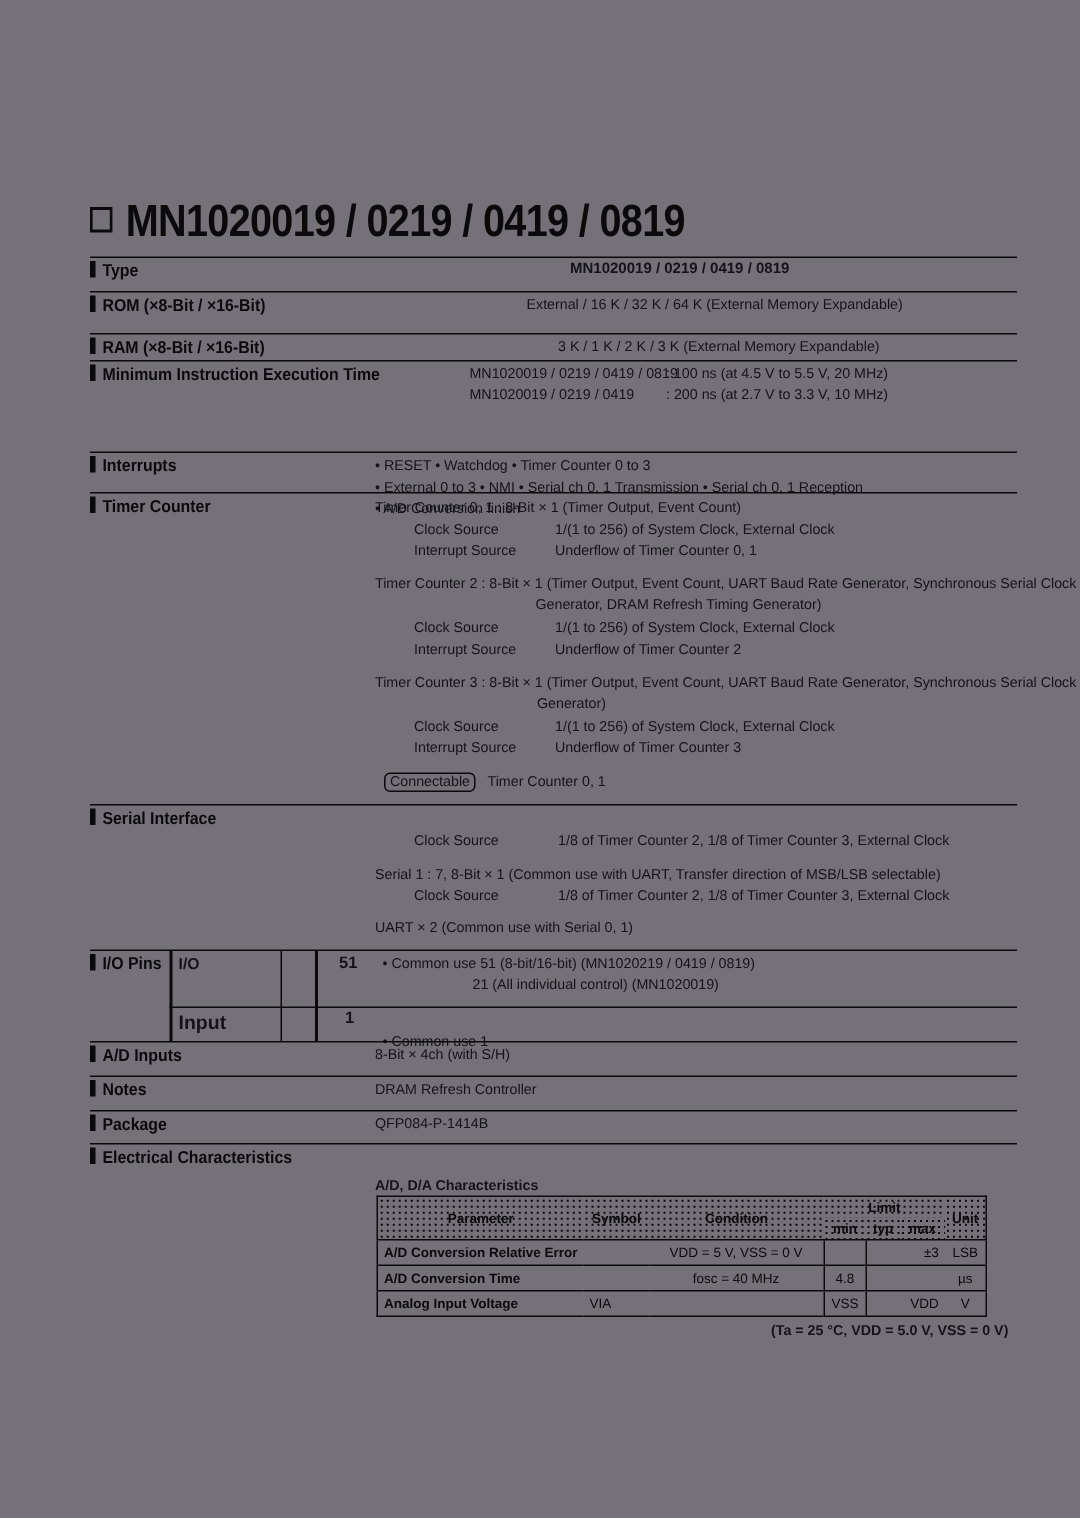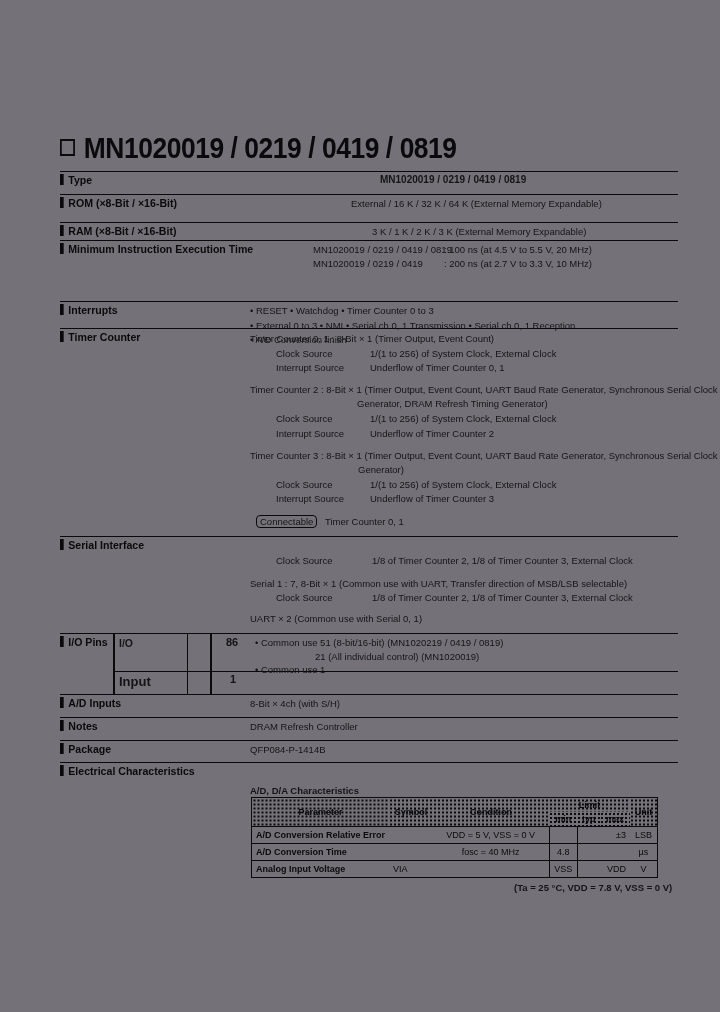--- a/index.html
+++ b/index.html
@@ -110,26 +110,26 @@
   <div class="val" style="left:190px;top:76px;"><b>UART × 2</b><span> (Common use with Serial 0, 1)</span></div>
 </div>
 
 <div class="row" style="top:633px;height:60px;">
   <div class="label">I/O Pins</div>
   <div style="position:absolute;left:53px;top:0;height:60px;border-left:2px solid #0a0a0c;"></div>
   <div style="position:absolute;left:127px;top:0;height:60px;border-left:1.5px solid #0a0a0c;"></div>
   <div style="position:absolute;left:150px;top:0;height:60px;border-left:2px solid #0a0a0c;"></div>
   <div style="position:absolute;left:53px;top:37px;width:565px;border-top:1.5px solid #0a0a0c;"></div>
   <div class="val" style="left:59px;top:3px;font-weight:bold;font-size:10.5px;">I/O</div>
-  <div class="val" style="left:166px;top:2px;font-weight:bold;font-size:11px;">86</div>
+  <div class="val" style="left:166px;top:2px;font-weight:bold;font-size:11px;">51</div>
   <div class="val" style="left:195px;top:3px;">• Common use  51 (8-bit/16-bit) (MN1020219 / 0419 / 0819)</div>
   <div class="val" style="left:255px;top:17px;">21 (All individual control) (MN1020019)</div>
   <div class="val" style="left:59px;top:40px;font-weight:bold;font-size:13px;">Input</div>
   <div class="val" style="left:170px;top:39px;font-weight:bold;font-size:11px;">1</div>
-  <div class="val" style="left:195px;top:30px;">• Common use  1</div>
+  <div class="val" style="left:195px;top:55px;">• Common use  1</div>
 </div>
 
 <div class="row" style="top:694px;height:22px;">
   <div class="label">A/D Inputs</div>
   <div class="val" style="left:190px;top:3px;">8-Bit × 4ch (with S/H)</div>
 </div>
 
 <div class="row" style="top:717px;height:22px;">
   <div class="label">Notes</div>
   <div class="val" style="left:190px;top:3px;">DRAM Refresh Controller</div>
@@ -184,13 +184,13 @@
       <td>VIA</td>
       <td class="center"></td>
       <td class="vl center">VSS</td>
       <td class="vl center"></td>
       <td style="text-align:right;">VDD</td>
       <td class="center">V</td>
     </tr>
   </tbody>
 </table>
 
-<div class="val" style="left:514px;top:882px;font-size:9.5px;font-weight:bold;">(Ta = 25 °C, VDD = 7.8 V, VSS = 0 V)</div>
+<div class="val" style="left:514px;top:882px;font-size:9.5px;font-weight:bold;">(Ta = 25 °C, VDD = 5.0 V, VSS = 0 V)</div>
 
 </body></html>

